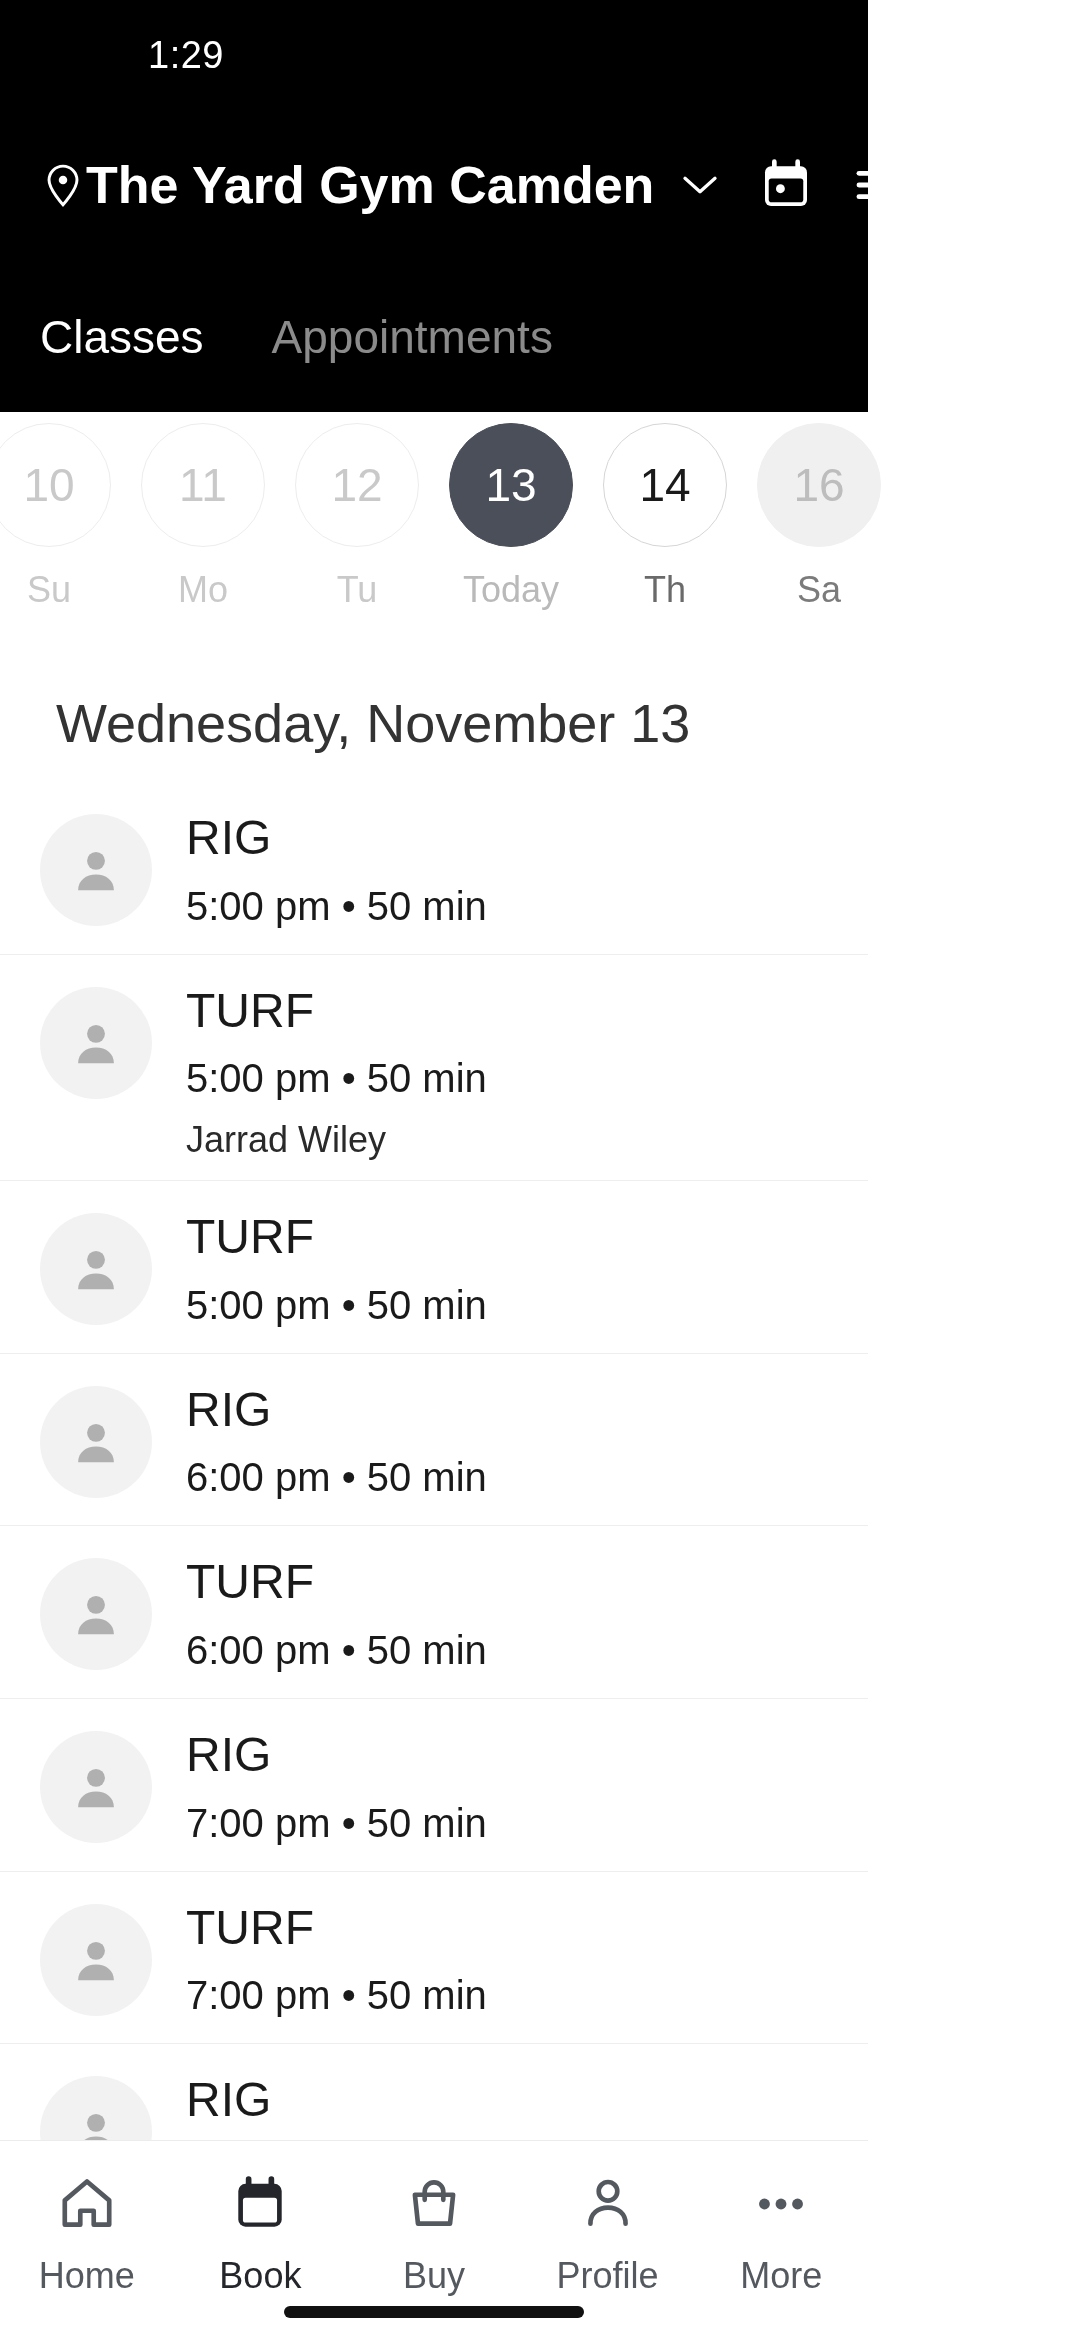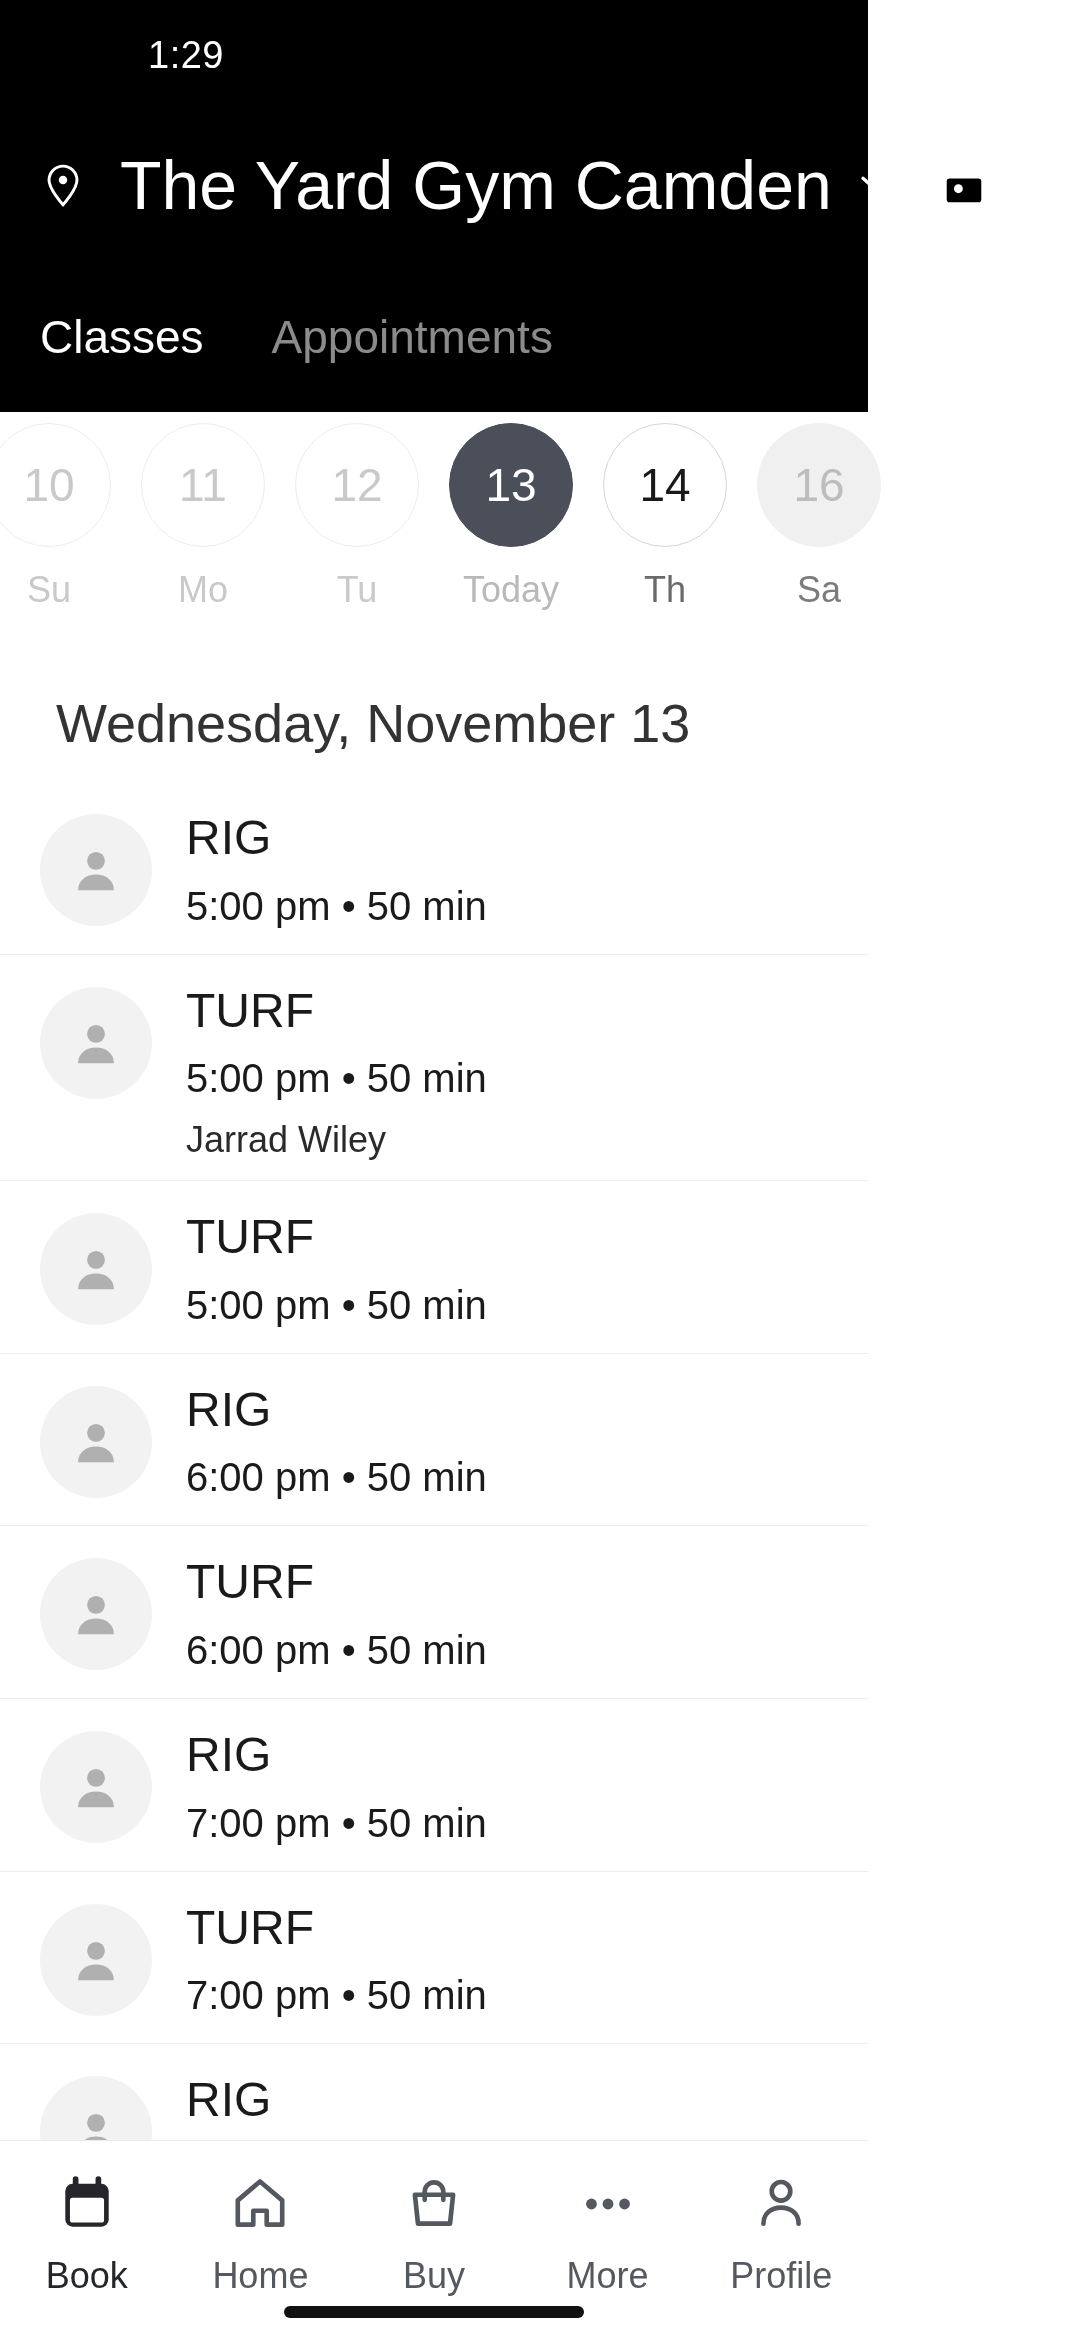--- a/index.html
+++ b/index.html
@@ -12,21 +12,21 @@
   .screen { width:868px; height:2340px; position:relative; display:flex; flex-direction:column; background:#fff; }
 
   
   .header { background:#000000; color:#ffffff; height:412px; flex:0 0 412px; position:relative; }
 
   .statusbar { height:110px; display:flex; align-items:center; padding-left:148px; }
   .status-time { font-size:38px; color:#ffffff; letter-spacing:0.5px; }
 
   .titlebar { height:150px; display:flex; align-items:center; padding:0 56px 0 40px; }
   .loc-pin { width:46px; height:46px; flex:0 0 46px; display:flex; align-items:center; justify-content:center; }
-  .loc-name { font-size:68px; color:#ffffff; margin-left:34px; white-space:nowrap; font-weight:400; }
+  .loc-name { font-size:52px; color:#ffffff; margin-left:0; white-space:nowrap; font-weight:700; }
   .chev { margin-left:26px; width:44px; height:44px; display:flex; align-items:center; justify-content:center; }
   .hdr-spacer { flex:1 1 auto; }
   .hdr-icon { width:66px; height:66px; display:flex; align-items:center; justify-content:center; margin-left:38px; }
 
   .tabs { display:flex; align-items:flex-end; height:140px; padding:0 0 36px 34px; gap:56px; }
   .tab { font-size:46px; color:#8b8b8b; padding:0 6px; }
   .tab.active { color:#ffffff; }
 
   
   .datestrip { height:260px; flex:0 0 260px; display:flex; align-items:flex-start; padding-top:11px; background:#ffffff; position:relative; }
@@ -252,60 +252,60 @@
         </div>
         <div class="rowtext">
           <div class="rowtitle">RIG</div>
         </div>
       </div>
     </div>
 
   <div class="bottomnav" id="bottomnav">
       <div class="navitem">
         <div class="navicon">
+          <svg width="62" height="62" viewBox="0 0 24 24" fill="none" stroke="#54585f" stroke-width="1.8" stroke-linejoin="round">
+            <path d="M3.4 10.6 12 3.3l8.6 7.3V20H14.6v-5.4H9.4V20H3.4z"></path>
+          </svg>
+        </div>
+        <div class="navlabel">Home</div>
+      </div>
+      <div class="navitem">
+        <div class="navicon">
           <svg width="62" height="62" viewBox="0 0 24 24" fill="none">
             <path d="M7.6 2.4v2.4M16.4 2.4v2.4" stroke="#24262b" stroke-width="2.2" stroke-linecap="round"></path>
             <rect x="3.6" y="4.2" width="16.8" height="16.6" rx="2.8" fill="#24262b"></rect>
             <rect x="5.4" y="9.6" width="13.2" height="9.6" rx="1" fill="#ffffff"></rect>
           </svg>
         </div>
         <div class="navlabel active">Book</div>
       </div>
       <div class="navitem">
         <div class="navicon">
           <svg width="62" height="62" viewBox="0 0 24 24" fill="none" stroke="#54585f" stroke-width="1.8" stroke-linejoin="round">
-            <path d="M3.4 10.6 12 3.3l8.6 7.3V20H14.6v-5.4H9.4V20H3.4z"></path>
-          </svg>
-        </div>
-        <div class="navlabel">Home</div>
-      </div>
-      <div class="navitem">
-        <div class="navicon">
-          <svg width="62" height="62" viewBox="0 0 24 24" fill="none" stroke="#54585f" stroke-width="1.8" stroke-linejoin="round">
             <path d="M4.6 8.4h14.8l-1.2 11.2H5.8z"></path>
             <path d="M8.4 10.4V7.2a3.6 3.6 0 0 1 7.2 0v3.2" stroke-linecap="round"></path>
           </svg>
         </div>
         <div class="navlabel">Buy</div>
+      </div>
+      <div class="navitem">
+        <div class="navicon">
+          <svg width="62" height="62" viewBox="0 0 24 24" fill="none" stroke="#54585f" stroke-width="1.8">
+            <circle cx="12" cy="7.1" r="3.6"></circle>
+            <path d="M5.2 19.6c0-3.9 3-6.2 6.8-6.2s6.8 2.3 6.8 6.2" stroke-linecap="round"></path>
+          </svg>
+        </div>
+        <div class="navlabel">Profile</div>
       </div>
       <div class="navitem">
         <div class="navicon">
           <svg width="62" height="62" viewBox="0 0 24 24" fill="#54585f">
             <circle cx="5.6" cy="12" r="2.1"></circle>
             <circle cx="12" cy="12" r="2.1"></circle>
             <circle cx="18.4" cy="12" r="2.1"></circle>
           </svg>
         </div>
         <div class="navlabel">More</div>
       </div>
-      <div class="navitem">
-        <div class="navicon">
-          <svg width="62" height="62" viewBox="0 0 24 24" fill="none" stroke="#54585f" stroke-width="1.8">
-            <circle cx="12" cy="7.1" r="3.6"></circle>
-            <path d="M5.2 19.6c0-3.9 3-6.2 6.8-6.2s6.8 2.3 6.8 6.2" stroke-linecap="round"></path>
-          </svg>
-        </div>
-        <div class="navlabel">Profile</div>
-      </div>
     </div>
 
   <div class="homebar"></div>
 </div>
 
 </body></html>

